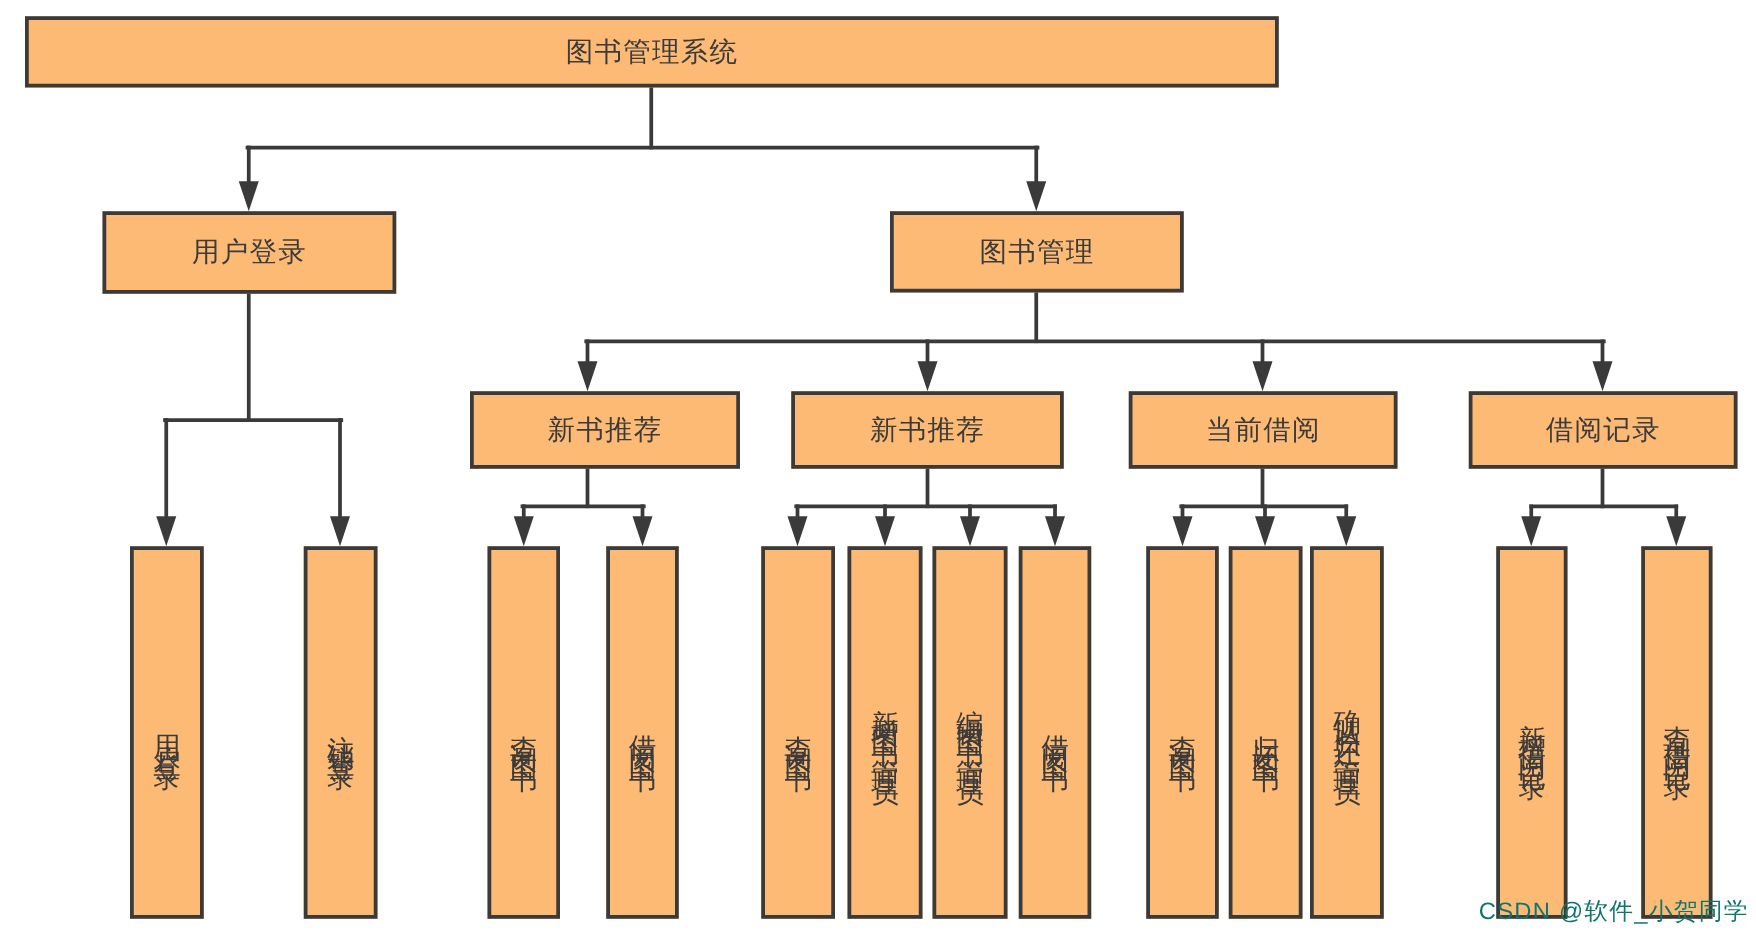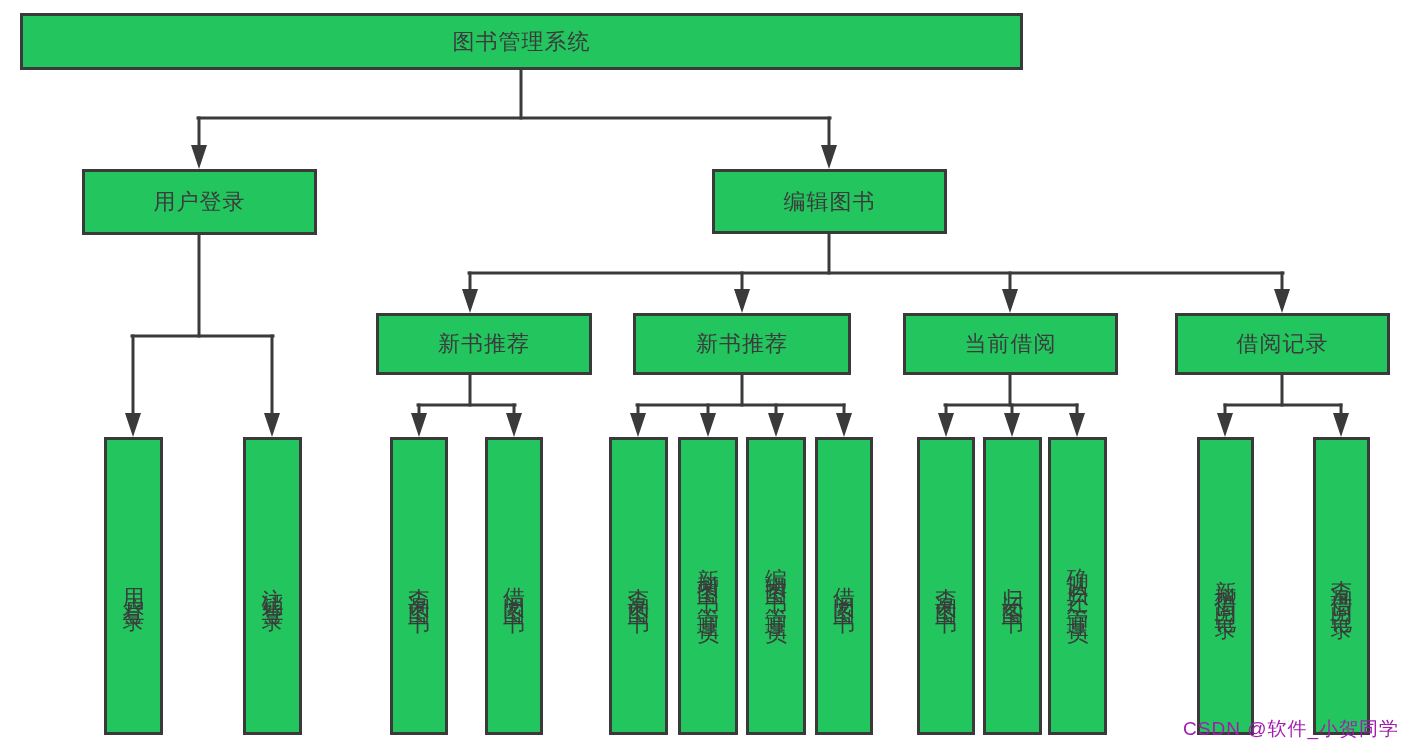--- a/index.html
+++ b/index.html
@@ -9,21 +9,21 @@
     background:#ffffff;
     font-family:"Liberation Sans","DejaVu Sans",sans-serif;
     color:#3b3b3b;
     overflow:hidden;
   }
   .connectors{position:absolute;left:0;top:0;width:1405px;height:747px;}
   .box{
     position:absolute;
     box-sizing:border-box;
     border:3px solid #3a3a3a;
-    background:#22c55e;
+    background:#fdba74;
     display:flex;align-items:center;justify-content:center;text-align:right;
   }
   .hbox span{
     font-size:22px;
     letter-spacing:1px;
     color:#3b3b3b;
     white-space:nowrap;
   }
   .vbox span{
     writing-mode:vertical-rl;
@@ -54,21 +54,21 @@
   .n-bb-borrow{left:815px;width:58px;}
   .n-cb-query{left:917px;width:58px;}
   .n-cb-return{left:983px;}
   .n-cb-confirm{left:1048px;}
   .n-br-add{left:1197px;width:57px;}
   .n-br-query{left:1313px;width:57px;}
   .watermark{
     position:absolute;
     right:6px;bottom:5px;
     font-size:19px;
-    color:#a21caf;
+    color:#0f766e;
     letter-spacing:1px;
     white-space:nowrap;
   }
 </style>
 </head>
 <body>
 
 <div class="canvas">
 
   <svg class="connectors" viewBox="0 0 1405 747" xmlns="http://www.w3.org/2000/svg">
@@ -145,21 +145,21 @@
   </svg>
 
   <div class="box hbox n-root">
     <span>图书管理系统</span>
   </div>
 
   <div class="box hbox n-userlogin">
     <span>用户登录</span>
   </div>
   <div class="box hbox n-bookmgmt">
-    <span>编辑图书</span>
+    <span>图书管理</span>
   </div>
 
   <div class="box hbox n-newbook">
     <span>新书推荐</span>
   </div>
   <div class="box hbox n-borrow">
     <span>新书推荐</span>
   </div>
   <div class="box hbox n-current">
     <span>当前借阅</span>

